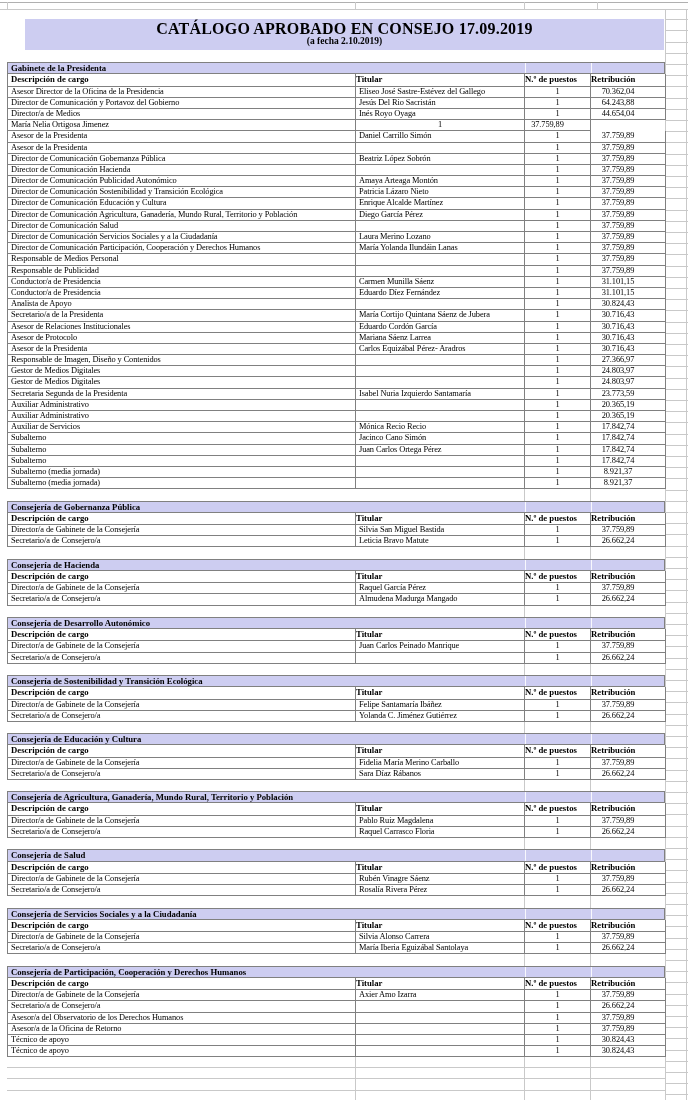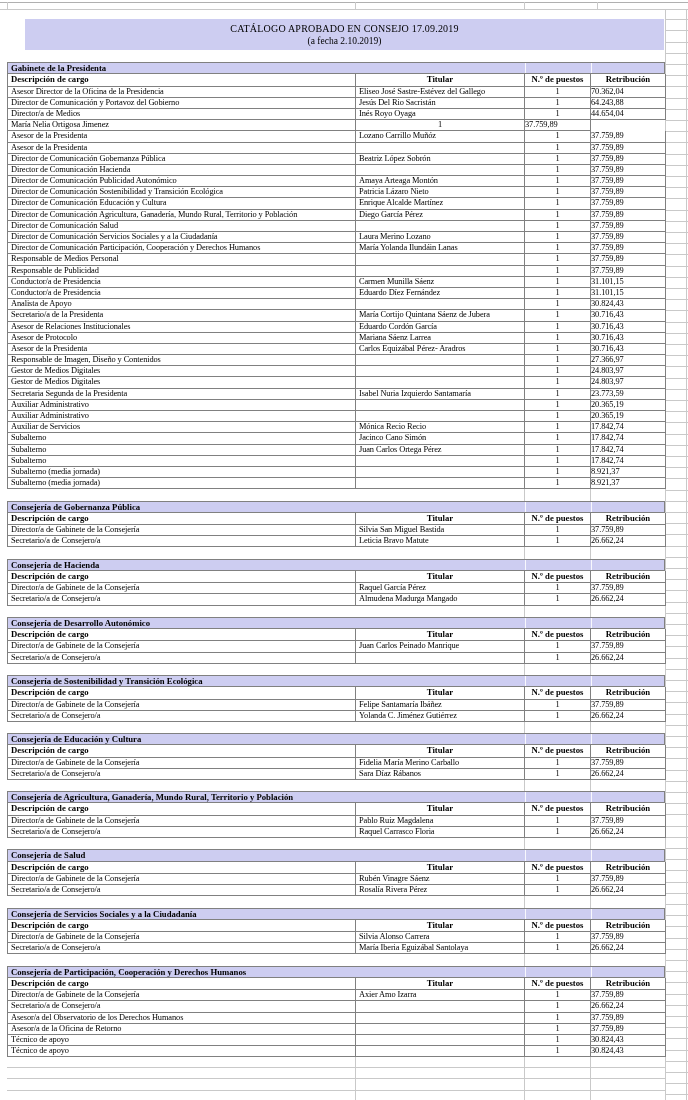--- a/index.html
+++ b/index.html
@@ -18,42 +18,42 @@
   .top-edge{position:absolute;left:0;top:2px;width:688px;height:1px;background:var(--edge);}
   .right-overlay{
     position:absolute;left:665px;top:9px;width:23px;height:1091px;z-index:0;
     background:repeating-linear-gradient(to bottom,transparent 0,transparent 10.2px,var(--grid) 10.2px,var(--grid) 11.2px);
   }
   .title-block{
     position:absolute;left:25px;top:19px;width:639px;height:31px;z-index:1;
     background:var(--band);
     display:flex;flex-direction:column;align-items:center;justify-content:center;gap:1px;
   }
-  .title-l1{font-weight:normal;font-size:10px;line-height:12px;letter-spacing:.2px;}
-  .title-l2{font-weight:normal;font-size:9.5px;line-height:10px;}
+  .title-l1{font-weight:bold;font-size:16px;line-height:12px;letter-spacing:.2px;}
+  .title-l2{font-weight:bold;font-size:9.5px;line-height:10px;}
   .table-area{position:absolute;left:7px;top:62px;width:658px;z-index:1;}
   .section{border-left:1px solid var(--cellb);border-top:1px solid var(--cellb);}
   .band{
     position:relative;height:11.2px;background:var(--band);
     border-right:1px solid var(--cellb);border-bottom:1px solid var(--cellb);
     font-weight:bold;font-size:8.7px;line-height:10.5px;padding-left:3px;
     box-sizing:border-box;white-space:nowrap;overflow:hidden;
   }
   .band .gap{position:absolute;top:0;bottom:0;width:1px;background:#fff;opacity:.85;}
   .grid-row{display:grid;grid-template-columns:348px 169px 66px 75px;}
   .grid-row>div{
     box-sizing:border-box;border-right:1px solid var(--cellb);border-bottom:1px solid var(--cellb);
     white-space:nowrap;overflow:hidden;
   }
-  .grid-row.head>div{height:12.4px;font-weight:bold;font-size:8.7px;line-height:11.6px;text-align:center;}
+  .grid-row.head>div{height:12.4px;font-weight:bold;font-size:8.7px;line-height:11.6px;text-align:left;}
   .grid-row.head>div.c-desc{text-align:left;padding-left:3px;}
   .grid-row.data>div{height:11.2px;font-size:8.4px;line-height:10.4px;letter-spacing:-0.1px;}
   .c-desc,.c-tit{padding-left:3px;}
   .c-num{text-align:center;}
-  .c-ret{text-align:left;padding-right:20px;}
+  .c-ret{text-align:center;padding-right:20px;}
   .separator{position:relative;height:11.2px;}
   .separator .stub{position:absolute;top:0;bottom:0;width:1px;background:var(--grid);}
   .bottom-grid{
     position:relative;height:51.6px;
     background:repeating-linear-gradient(to bottom,transparent 0,transparent 10.2px,var(--grid) 10.2px,var(--grid) 11.2px);
   }
   .bottom-grid .stub{position:absolute;top:0;bottom:0;width:1px;background:var(--grid);}
 </style>
 </head>
 <body>
@@ -104,21 +104,21 @@
           <div class="c-num">1</div>
           <div class="c-ret">44.654,04</div>
         </div>
         <div class="grid-row data">
           <div class="c-tit">María Nelia Ortigosa Jimenez</div>
           <div class="c-num">1</div>
           <div class="c-ret">37.759,89</div>
         </div>
         <div class="grid-row data">
           <div class="c-desc">Asesor de la Presidenta</div>
-          <div class="c-tit">Lozano Carrillo Muñóz</div>
+          <div class="c-tit">Daniel Carrillo Simón</div>
           <div class="c-num">1</div>
           <div class="c-ret">37.759,89</div>
         </div>
         <div class="grid-row data">
           <div class="c-desc">Asesor de la Presidenta</div>
           <div class="c-tit"></div>
           <div class="c-num">1</div>
           <div class="c-ret">37.759,89</div>
         </div>
         <div class="grid-row data">

